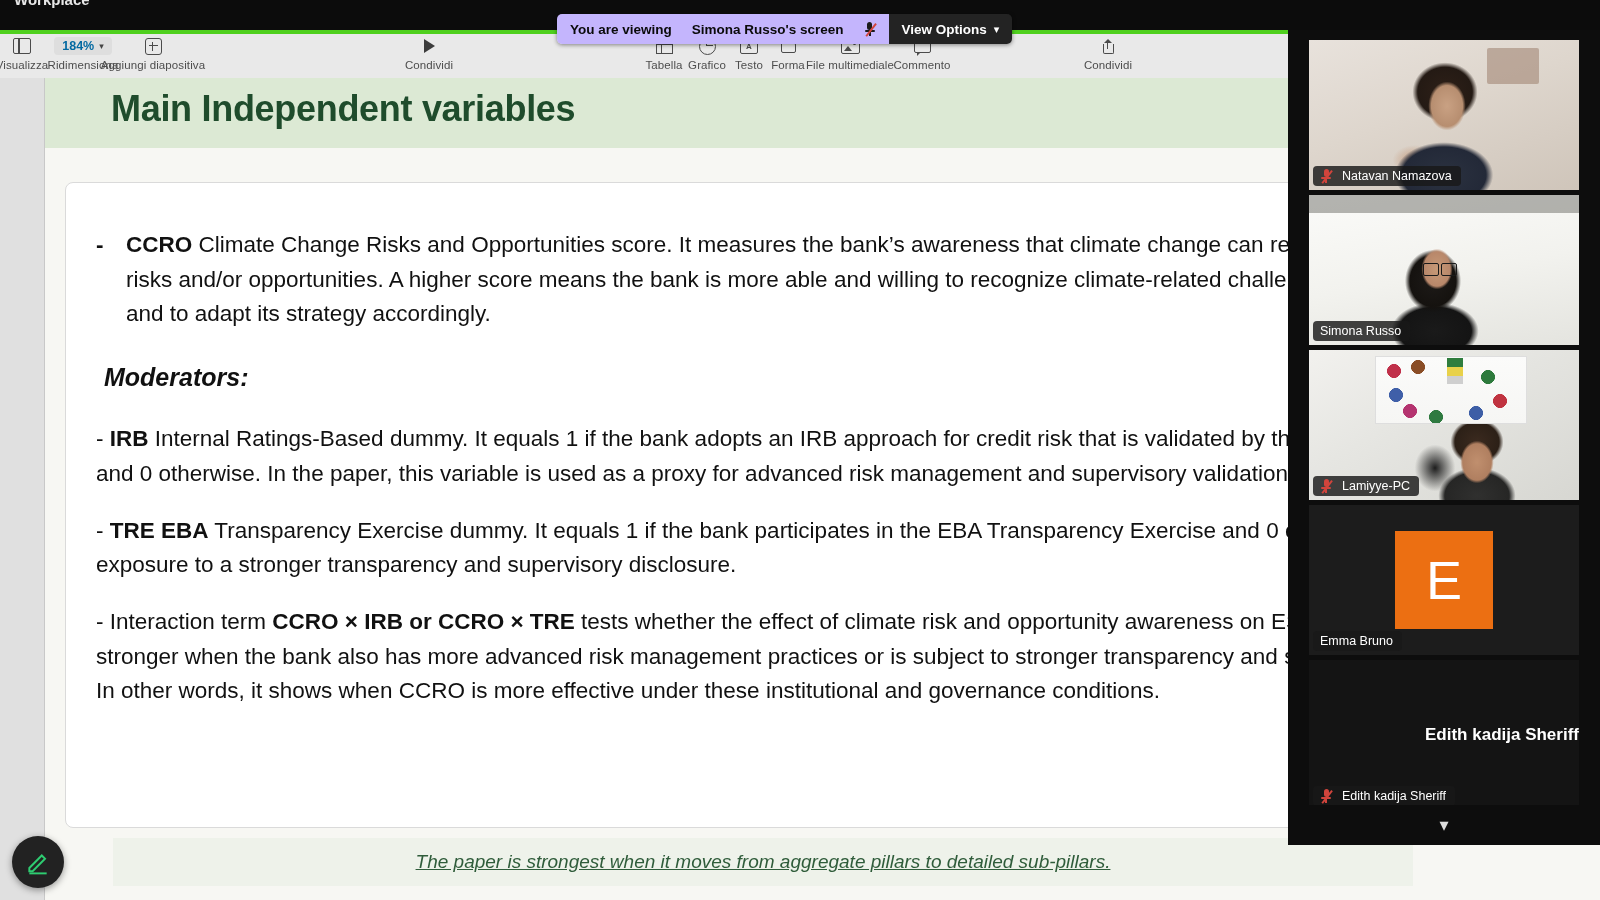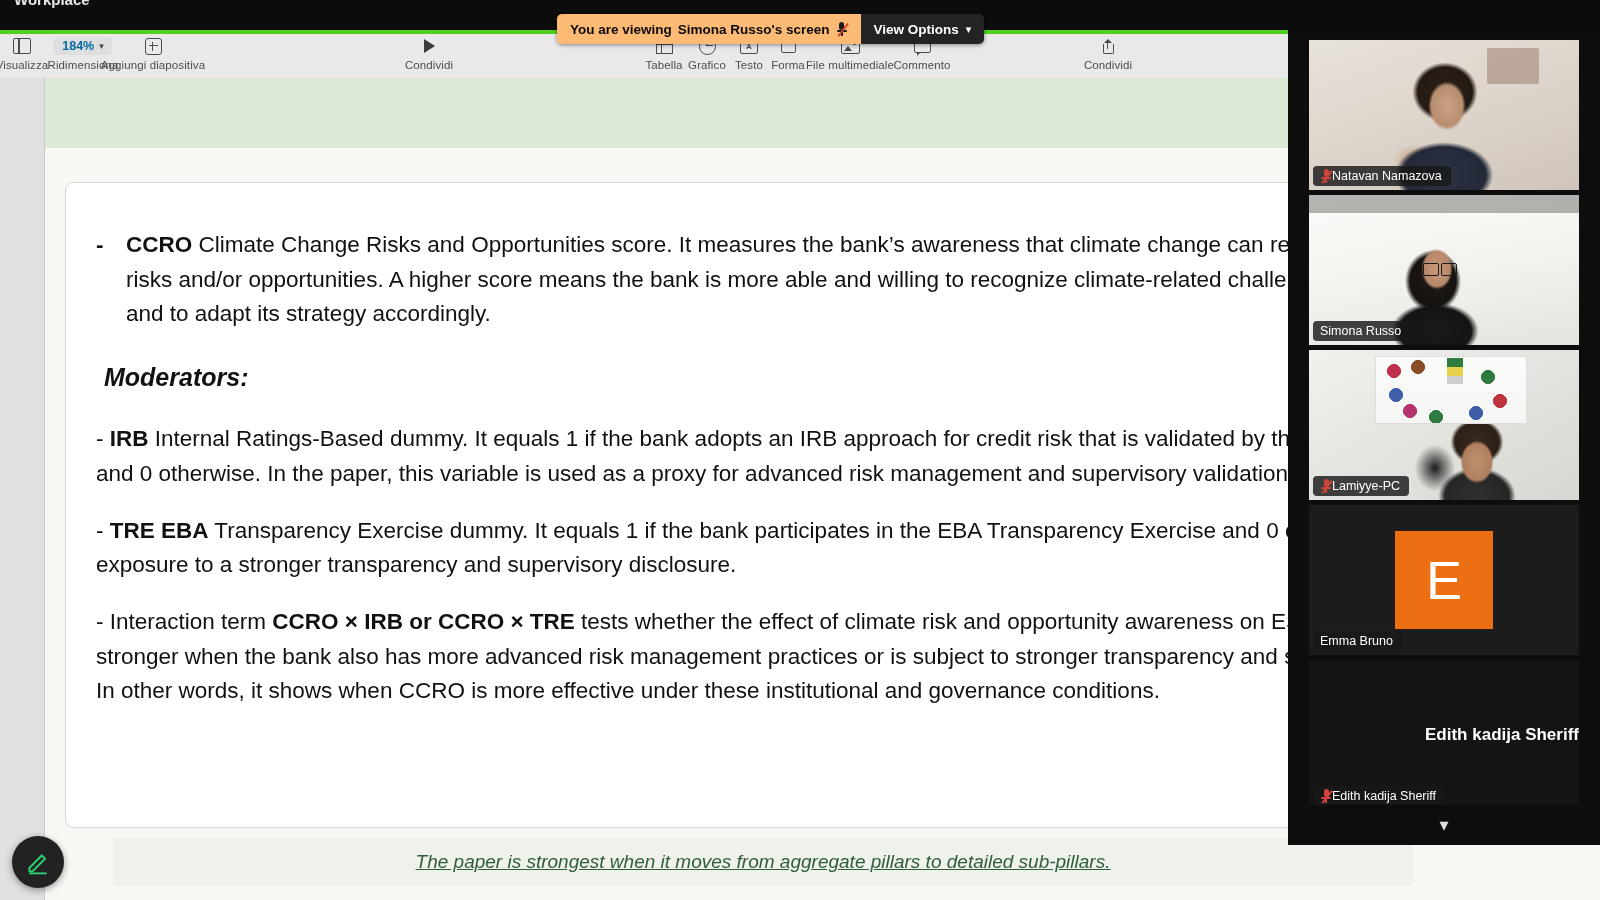--- a/index.html
+++ b/index.html
@@ -39,21 +39,21 @@
   .media-ico:after{content:"";position:absolute;right:2.5px;top:2px;width:3px;height:3px;border-radius:50%;background:#4b4b4b;}
   .cmt-ico{width:15px;height:12px;border:1.4px solid #4b4b4b;border-radius:2px;position:relative;}
   .cmt-ico:before{content:"";position:absolute;left:2px;bottom:-4px;width:0;height:0;border-left:4px solid #4b4b4b;border-bottom:4px solid transparent;}
   .share-ico{width:13px;height:15px;position:relative;}
   .share-ico:before{content:"";position:absolute;left:1px;right:1px;bottom:0;height:9px;border:1.4px solid #4b4b4b;border-top:none;border-radius:0 0 2px 2px;}
   .share-ico:after{content:"";position:absolute;left:5.5px;top:1px;width:1.4px;height:9px;background:#4b4b4b;}
   .share-arrow{position:absolute;left:2.3px;top:0px;width:0;height:0;border-left:4.2px solid transparent;border-right:4.2px solid transparent;border-bottom:4.6px solid #4b4b4b;}
 
   
   .share-banner{position:absolute;left:557px;top:14px;height:30px;display:flex;border-radius:5px;overflow:hidden;z-index:40;box-shadow:0 1px 4px rgba(0,0,0,.45);}
-  .sb-green{background:#fdba74;display:flex;align-items:center;gap:6px;padding:4px 13px;}
+  .sb-green{background:#c4b5fd;display:flex;align-items:center;gap:20px;padding:4px 13px;}
   .sb-txt{font-size:13.5px;font-weight:bold;color:#0a0a0a;white-space:nowrap;}
   .sb-name{font-size:13.5px;font-weight:bold;color:#0a0a0a;white-space:nowrap;}
   .sb-dark{background:#232323;display:flex;align-items:center;gap:7px;padding:0 13px;}
   .sb-vo{font-size:13.5px;font-weight:bold;color:#fff;white-space:nowrap;}
   .sb-chev{color:#fff;font-size:11px;}
   .miniMute{width:12px;height:14px;position:relative;display:inline-block;}
   .miniMute i{position:absolute;left:3.5px;top:0;width:5px;height:8px;border-radius:3px;background:#d1443c;}
   .miniMute b{position:absolute;left:1px;top:8px;width:10px;height:1.6px;background:#d1443c;border-radius:1px;}
   .miniMute s{position:absolute;left:5px;top:10px;width:2px;height:4px;background:#d1443c;}
   .miniMute u{position:absolute;left:-1px;top:7px;width:16px;height:1.7px;background:#d1443c;transform:rotate(-52deg);transform-origin:center;}
@@ -77,21 +77,21 @@
   .footer-band{position:absolute;left:68px;top:760px;width:1300px;height:48px;background:#eef2ea;display:flex;align-items:center;justify-content:center;}
   .footer-cap{font-size:19px;font-style:italic;color:#2f5c3a;text-decoration:underline;}
 
   
   .fab{position:absolute;left:12px;top:836px;width:52px;height:52px;border-radius:50%;background:#222;display:flex;align-items:center;justify-content:center;box-shadow:0 2px 7px rgba(0,0,0,.4);}
 
   
   .rail{position:absolute;left:1288px;top:30px;width:312px;height:815px;background:#0d0d0d;z-index:30;}
   .tile{position:relative;width:270px;height:150px;margin:0 auto;overflow:hidden;background:#111;}
   .tile-img{position:absolute;inset:0;}
-  .namebar{position:absolute;left:4px;bottom:4px;display:flex;align-items:center;gap:0;background:rgba(25,25,25,.82);border-radius:4px;padding:3px 9px 3px 7px;}
+  .namebar{position:absolute;left:4px;bottom:4px;display:flex;align-items:center;gap:10px;background:rgba(25,25,25,.82);border-radius:4px;padding:3px 9px 3px 7px;}
   .namebar span{font-size:12.5px;color:#fff;white-space:nowrap;}
   .tile.active{outline:3px solid #c9e265;outline-offset:-3px;}
   .avatar-tile{background:#1c1c1c;display:flex;align-items:center;justify-content:center;height:150px;}
   .avatar-sq{width:98px;height:98px;background:#ec6f12;display:flex;align-items:center;justify-content:center;}
   .avatar-sq span{font-size:54px;color:#fff;font-weight:normal;}
   .noVid{background:#141414;display:flex;align-items:center;justify-content:center;height:150px;}
   .noVid .bigname{font-size:17px;font-weight:bold;color:#fff;}
   .rail-scroll{position:absolute;left:0;bottom:0;width:312px;height:40px;background:#0d0d0d;display:flex;align-items:center;justify-content:center;}
   .rail-scroll .cd{color:#ddd;font-size:18px;}
 
@@ -233,20 +233,21 @@
     <div class="sb-dark">
       <span class="sb-vo">View Options</span>
       <span class="sb-chev">▾</span>
     </div>
   </div>
 
   <div class="slide-nav"></div>
 
   <div class="canvas">
     <div class="title-band"></div>
+    <div class="slide-title">Main Independent variables</div>
 
     <div class="content-card">
       <div class="body-wrap">
 
         <p class="para ccro-line">
           <span class="dash bodyb">-</span>
           <span class="bodyb">CCRO</span><span> Climate Change Risks and Opportunities score. It measures the bank’s awareness that climate change can represent commercial risks and/or opportunities. A higher score means the bank is more able and willing to recognize climate-related challenges and opportunities and to adapt its strategy accordingly.</span>
         </p>
 
         <p class="mods">Moderators:</p>

